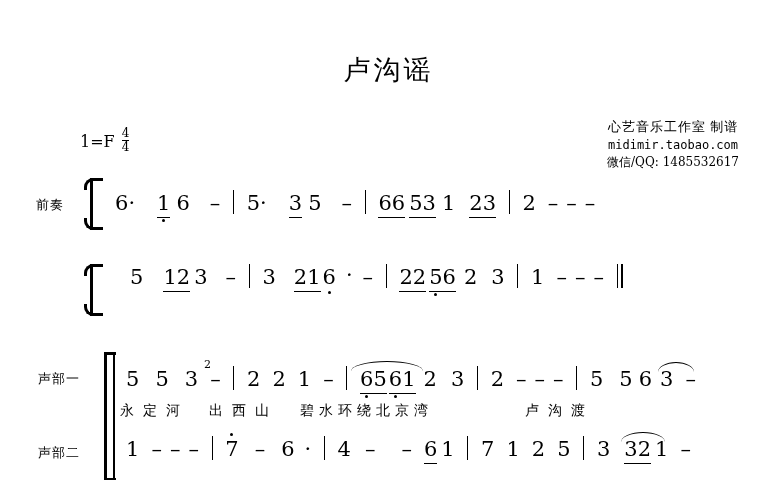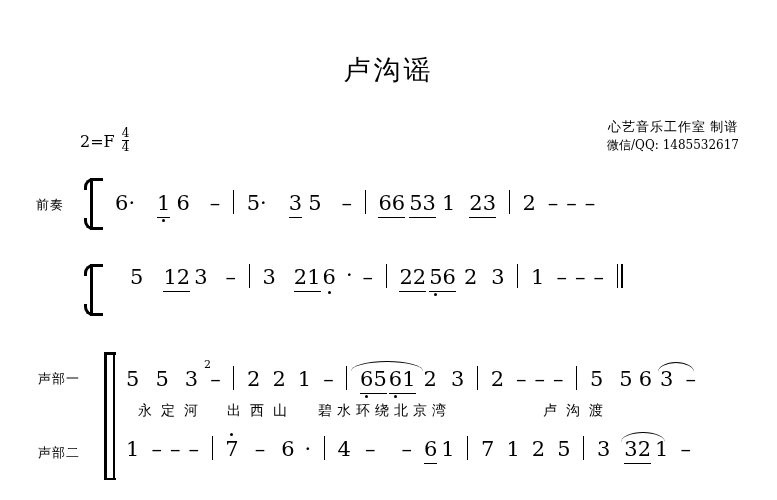--- a/index.html
+++ b/index.html
@@ -197,25 +197,26 @@
 </style>
 </head>
 <body>
 
 <div class="sheet">
 
   <div class="title">卢沟谣</div>
 
   <div class="credits">
     <div class="credit-line1">心艺音乐工作室 制谱</div>
+    <div class="credit-line2">midimir.taobao.com</div>
     <div class="credit-line3">微信/QQ: 1485532617</div>
   </div>
 
   <div class="keysig">
-    <span>2=F</span>
+    <span>1=F</span>
     <span class="meter">
       <span class="num">4</span>
       <span class="den">4</span>
     </span>
   </div>
 
   <div class="row" style="top:178px;height:52px">
     <div class="rowlabel" style="left:36px; top:18px">前奏</div>
 
     <div class="brace" style="left:84px; top:0px; width:22px; height:52px;">
@@ -279,21 +280,21 @@
       <span class="n lowdot beam">6</span><span class="n beam">5</span><span class="sp" style="width:2px"></span><span class="n lowdot beam">6</span><span class="n beam">1</span><span class="sp" style="width:8px"></span><span class="n">2</span><span class="sp" style="width:14px"></span><span class="n">3</span>
       <span class="barline"></span>
       <span class="n">2</span><span class="sp" style="width:12px"></span><span class="n">–</span><span class="sp" style="width:8px"></span><span class="n">–</span><span class="sp" style="width:8px"></span><span class="n">–</span>
       <span class="barline"></span>
       <span class="n">5</span><span class="sp" style="width:16px"></span><span class="n">5</span><span class="sp" style="width:6px"></span><span class="n">6</span><span class="sp" style="width:8px"></span><span class="n">3</span><span class="sp" style="width:12px"></span><span class="n">–</span>
     </div>
 
     <div class="slur" style="left:351px; top:9px; width:72px;"></div>
     <div class="slur" style="left:658px; top:10px; width:36px;"></div>
 
-    <div class="lyrics" style="left:138px; top:50px">
+    <div class="lyrics" style="left:120px; top:50px">
       <span>永</span><span class="sp" style="width:8px"></span><span>定</span><span class="sp" style="width:8px"></span><span>河</span><span class="sp" style="width:28px"></span><span>出</span><span class="sp" style="width:8px"></span><span>西</span><span class="sp" style="width:8px"></span><span>山</span><span class="sp" style="width:30px"></span><span>碧</span><span class="sp" style="width:4px"></span><span>水</span><span class="sp" style="width:4px"></span><span>环</span><span class="sp" style="width:4px"></span><span>绕</span><span class="sp" style="width:4px"></span><span>北</span><span class="sp" style="width:4px"></span><span>京</span><span class="sp" style="width:4px"></span><span>湾</span><span class="sp" style="width:96px"></span><span>卢</span><span class="sp" style="width:8px"></span><span>沟</span><span class="sp" style="width:8px"></span><span>渡</span>
     </div>
 
     <div class="rowlabel" style="left:38px; top:92px">声部二</div>
 
     <div class="notes" style="left:126px; top:84px">
       <span class="n">1</span><span class="sp" style="width:12px"></span><span class="n">–</span><span class="sp" style="width:8px"></span><span class="n">–</span><span class="sp" style="width:8px"></span><span class="n">–</span>
       <span class="barline"></span>
       <span class="n hidot">7</span><span class="sp" style="width:16px"></span><span class="n">–</span><span class="sp" style="width:16px"></span><span class="n">6</span><span class="sp" style="width:10px"></span><span class="n dot"></span>
       <span class="barline"></span>

